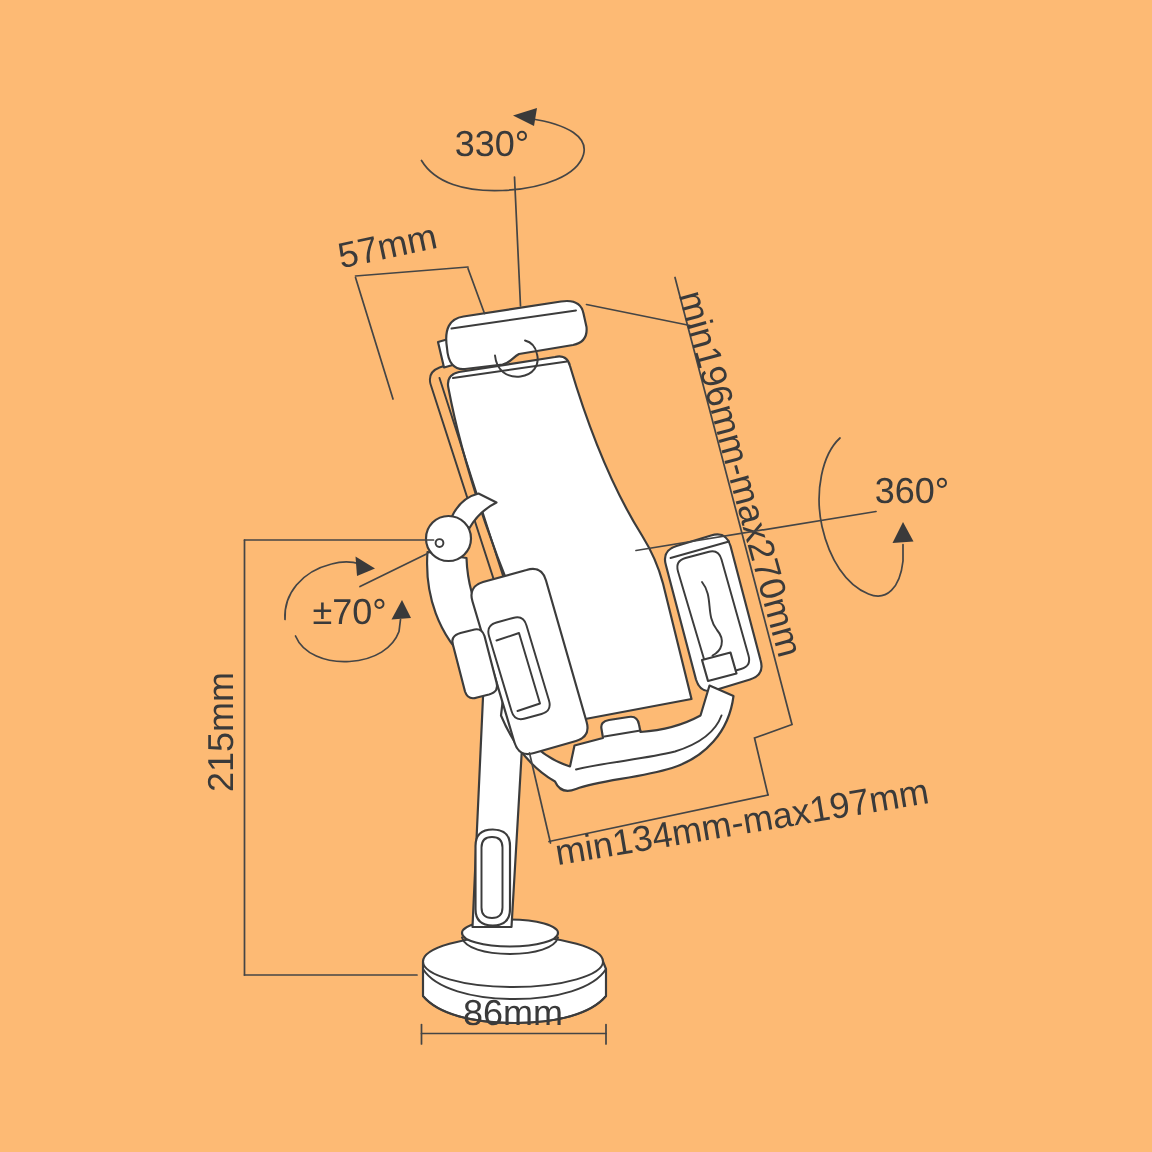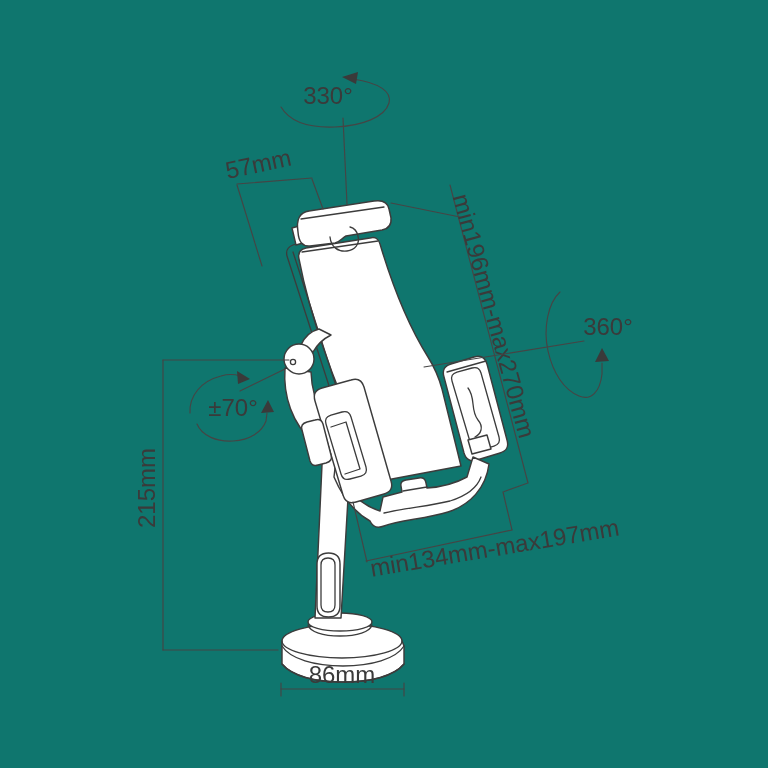--- a/index.html
+++ b/index.html
@@ -1,16 +1,16 @@
 <!DOCTYPE html>
 <html><head>
 <meta charset="utf-8">
 <style>
   html,body{margin:0;padding:0;background:#ffffff;}
-  .stage{position:relative;width:768px;height:768px;background:#0f766e;overflow:hidden;
+  .stage{position:relative;width:768px;height:768px;background:#fdba74;overflow:hidden;
          font-family:"Liberation Sans", sans-serif;}
   svg{display:block;}
   .dim-line{fill:none;stroke:#454545;stroke-width:1.15;stroke-linecap:round;}
   .dev{fill:#ffffff;stroke:#3c3c3c;stroke-width:1.45;stroke-linejoin:round;stroke-linecap:round;}
   .dev-open{fill:none;stroke:#3c3c3c;stroke-width:1.3;stroke-linejoin:round;stroke-linecap:round;}
   .arrow{fill:#3a3a3a;stroke:none;}
   text{fill:#3a3a3a;font-family:"Liberation Sans", sans-serif;font-size:24px;}
 </style>
 </head>
 <body>

